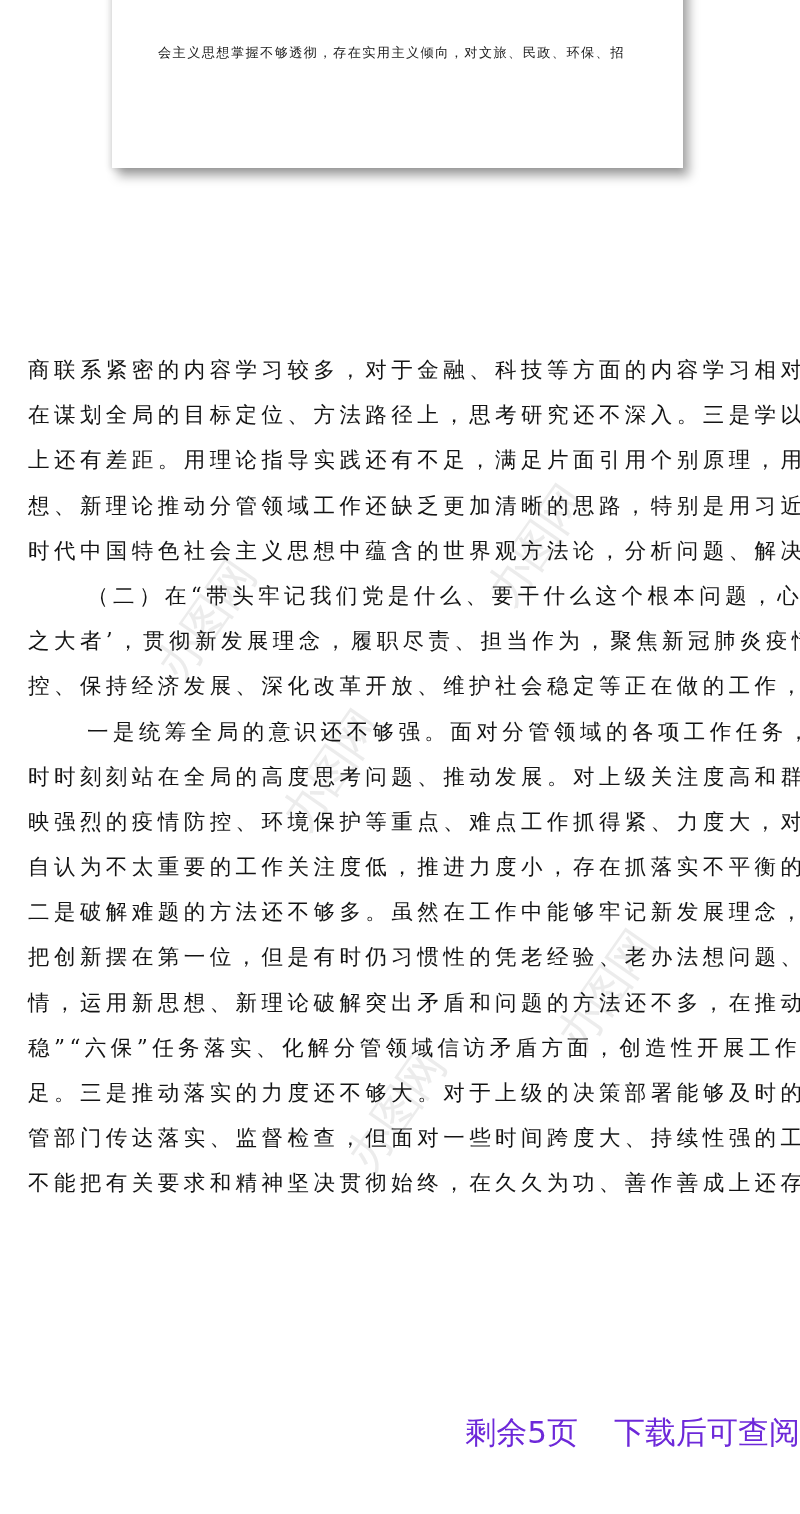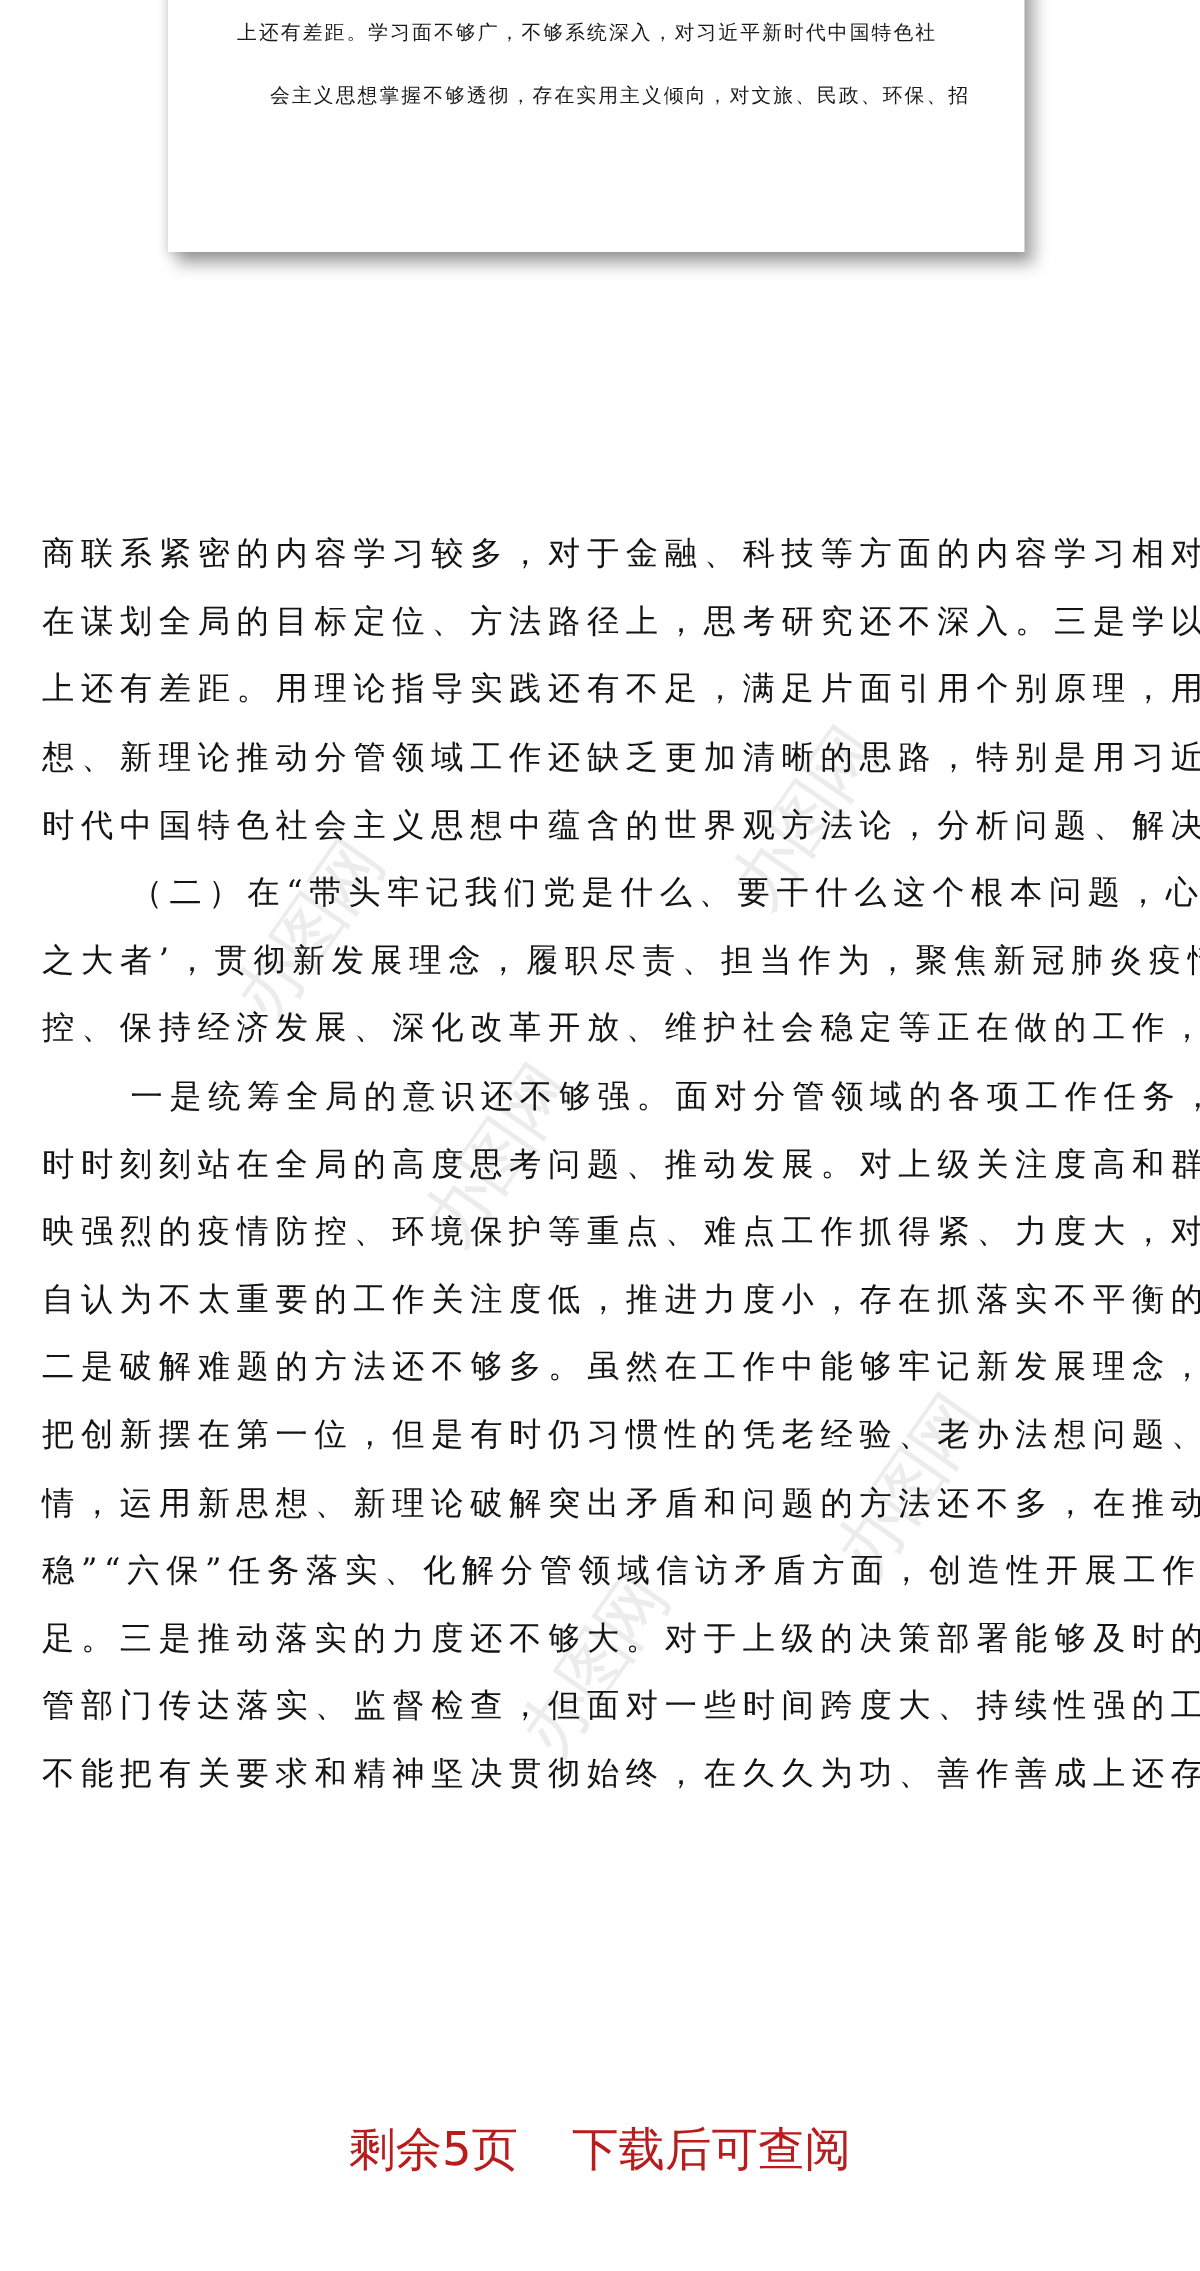--- a/index.html
+++ b/index.html
@@ -30,21 +30,21 @@
       left: 46px;
       width: 480px;
       font-size: 13.2px;
       letter-spacing: 1.4px;
       white-space: nowrap;
       line-height: 18px;
       color: #1a1a1a;
     }
     .page-card .card-line.l0 { top: 26px; opacity: 0.55; }
     .page-card .card-line.l1 { top: 54px; }
-    .page-card .card-line.l2 { top: 96px; margin-left: 22px; }
+    .page-card .card-line.l2 { top: 84px; }
 
     
     .doc-body {
       position: absolute;
       left: 28px;
       top: 347px;
       width: 748px;
     }
     .doc-line {
       height: 45.2px;
@@ -75,37 +75,36 @@
     .wm-3 { left: 540px; top: 960px; }
     .wm-4 { left: 140px; top: 590px; }
     .wm-5 { left: 330px; top: 1080px; }
 
     
     .remaining-banner {
       position: absolute;
       left: 0;
       top: 1412px;
       width: 800px;
-      text-align: center;
+      text-align: right;
       font-family: "DejaVu Sans", "Liberation Sans", sans-serif;
       font-size: 31px;
-      color: #b91c1c;
+      color: #6d28d9;
       letter-spacing: 0px;
     }
     .remaining-banner .gap {
       display: inline-block;
       width: 36px;
     }
   </style>
 </head>
 <body>
 
 <div class="page-card">
   <div class="card-line l0">……………………………………………………………………………………</div>
-  <div class="card-line l1">上还有差距。学习面不够广，不够系统深入，对习近平新时代中国特色社</div>
   <div class="card-line l2">会主义思想掌握不够透彻，存在实用主义倾向，对文旅、民政、环保、招</div>
 </div>
 
 <div class="watermark wm-1">办图网</div>
 <div class="watermark wm-2">办图网</div>
 <div class="watermark wm-3">办图网</div>
 <div class="watermark wm-4">办图网</div>
 <div class="watermark wm-5">办图网</div>
 
 <div class="doc-body">

